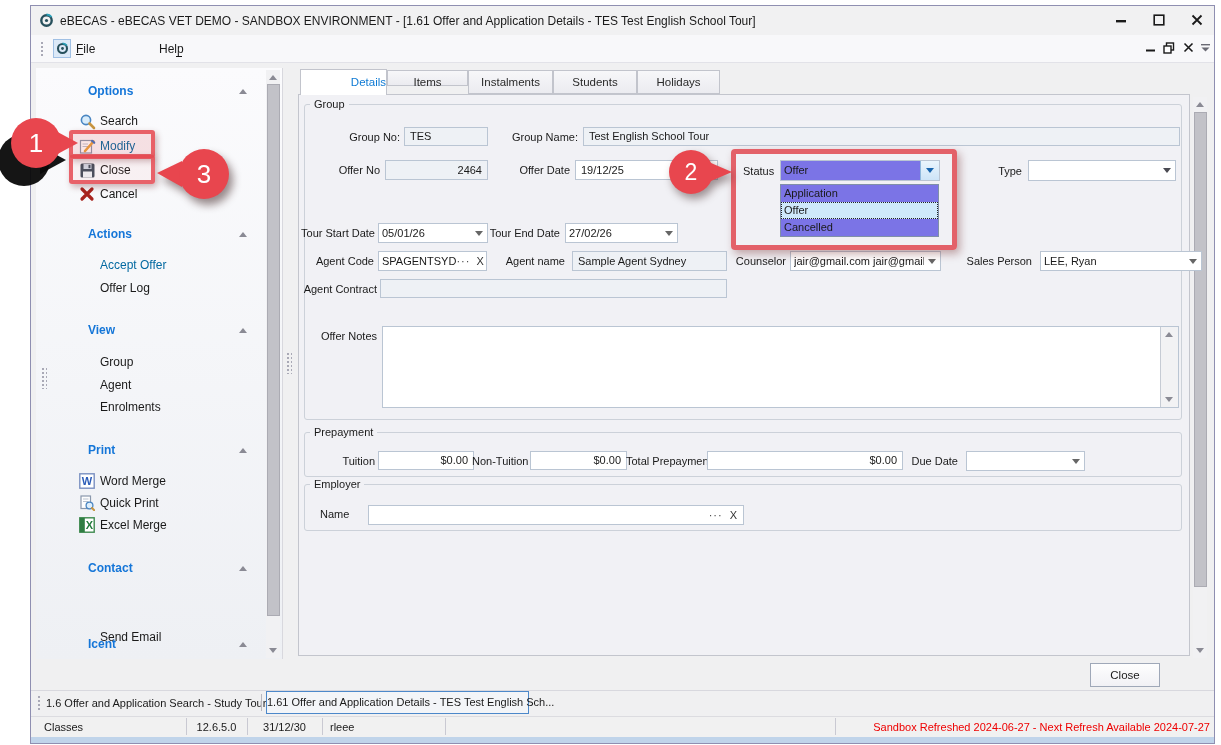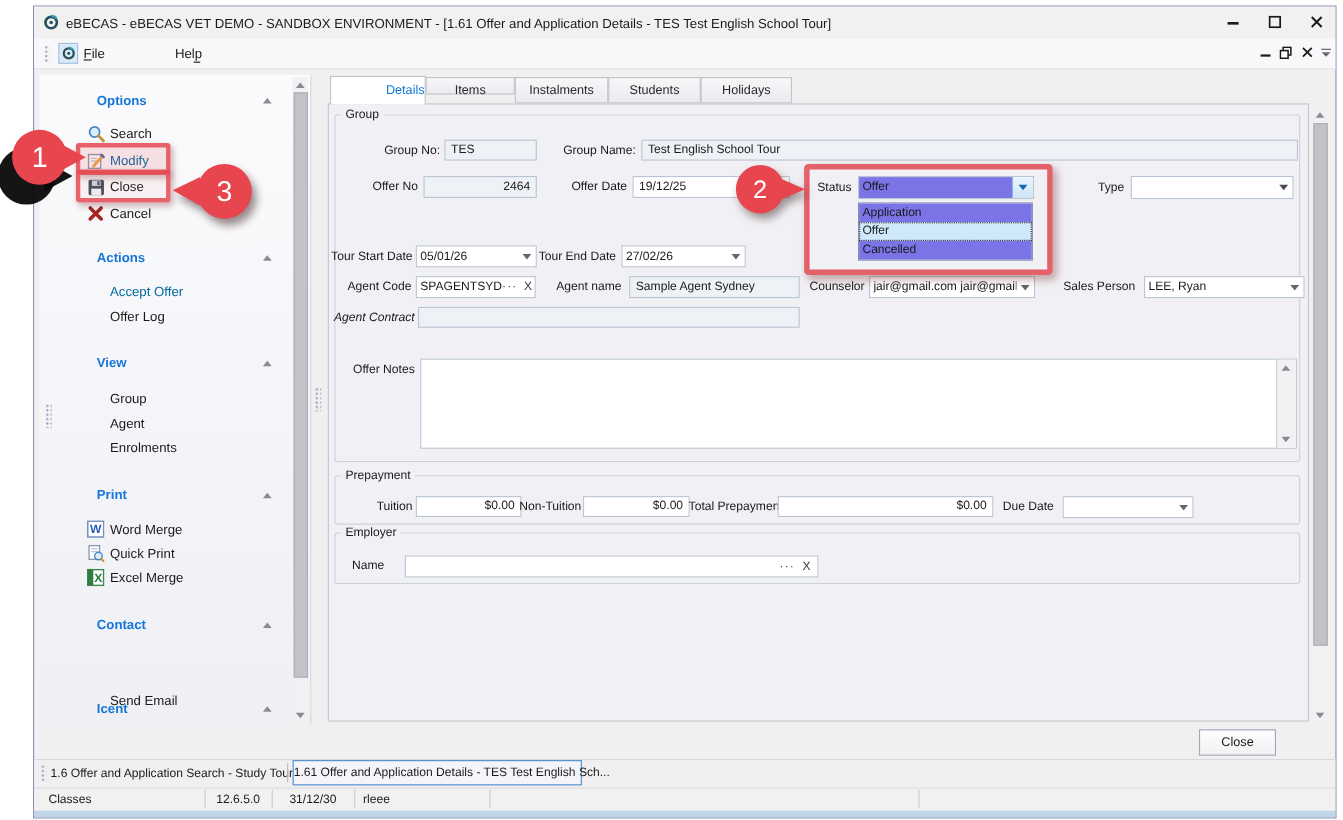--- a/index.html
+++ b/index.html
@@ -286,26 +286,26 @@
     <span style="margin:0 4px 0 6px;color:#333;">X</span>
   </div>
   <span class="abs lbl r" style="left:498px;top:252px;width:67px;">Agent name</span>
   <div class="abs fld ro" style="left:572px;top:251px;width:155px;height:20px;line-height:18px;">Sample Agent Sydney</div>
   <span class="abs lbl r" style="left:731px;top:252px;width:55px;">Counselor</span>
   <div class="abs combo" style="left:790px;top:251px;width:151px;height:20px;">
     <span class="sp">jair@gmail.com jair@gmail.cc</span>
       <span class="arr tri-d" style="border-top-color:#666;"></span>
   </div>
   <span class="abs lbl r" style="left:950px;top:252px;width:82px;">Sales Person</span>
-  <div class="abs combo" style="left:1040px;top:251px;width:146px;height:20px;">
+  <div class="abs combo" style="left:1040px;top:251px;width:162px;height:20px;">
     <span class="sp">LEE, Ryan</span>
       <span class="arr tri-d" style="border-top-color:#666;"></span>
   </div>
 
-  <span class="abs lbl r" style="left:296px;top:280px;width:81px;font-style:italic;">Agent Contract</span>
+  <span class="abs lbl r" style="left:296px;top:280px;width:81px;">Agent Contract</span>
   <div class="abs fld ro" style="left:380px;top:279px;width:347px;height:19px;"></div>
 
   <span class="abs lbl r" style="left:313px;top:327px;width:64px;">Offer Notes</span>
   <div class="abs ed" style="left:382px;top:326px;width:797px;height:82px;">
     <span class="fld"></span>
     <div style="position:absolute;right:0;top:0;bottom:0;width:17px;background:#f2f2f4;border-left:1px solid #c6cbd4;">
       <span class="tri-u" style="position:absolute;left:4px;top:5px;"></span>
       <span class="tri-d" style="position:absolute;left:4px;bottom:5px;border-top-color:#8a8a94;"></span>
     </div>
   </div>
@@ -345,20 +345,21 @@
   <div class="abs statusbar"></div>
   <span class="abs scell" style="left:44px;top:717px;">Classes</span>
   <div class="abs vsep" style="left:186px;top:718px;height:17px;"></div>
   <span class="abs scell" style="left:186px;top:717px;width:61px;text-align:center;">12.6.5.0</span>
   <div class="abs vsep" style="left:247px;top:718px;height:17px;"></div>
   <span class="abs scell" style="left:247px;top:717px;width:75px;text-align:center;">31/12/30</span>
   <div class="abs vsep" style="left:322px;top:718px;height:17px;"></div>
   <span class="abs scell" style="left:330px;top:717px;">rleee</span>
   <div class="abs vsep" style="left:445px;top:718px;height:17px;"></div>
   <div class="abs vsep" style="left:835px;top:718px;height:17px;"></div>
+  <span class="abs scell r" style="left:840px;top:717px;width:370px;color:#ee0000;">Sandbox Refreshed 2024-06-27 - Next Refresh Available 2024-07-27</span>
 
   <div class="abs" style="left:31px;top:737px;width:1183px;height:6px;background:#c0d4ea;"></div>
 
   <div class="abs rbox" style="left:69px;top:130px;width:86px;height:28px;background:rgba(230,70,78,.14);"></div>
   <div class="abs rbox" style="left:69px;top:155px;width:86px;height:29px;background:rgba(230,70,78,.05);"></div>
   <div class="abs rbox5" style="left:731px;top:149px;width:226px;height:101px;"></div>
 
   <svg class="abs callout" style="left:0;top:112px;" width="86" height="76" viewBox="0 0 86 76">
     <circle cx="24" cy="48" r="26" fill="rgba(8,8,8,0.95)"></circle>
     <polygon points="40,34 66,48 40,62" fill="rgba(8,8,8,0.95)"></polygon>

